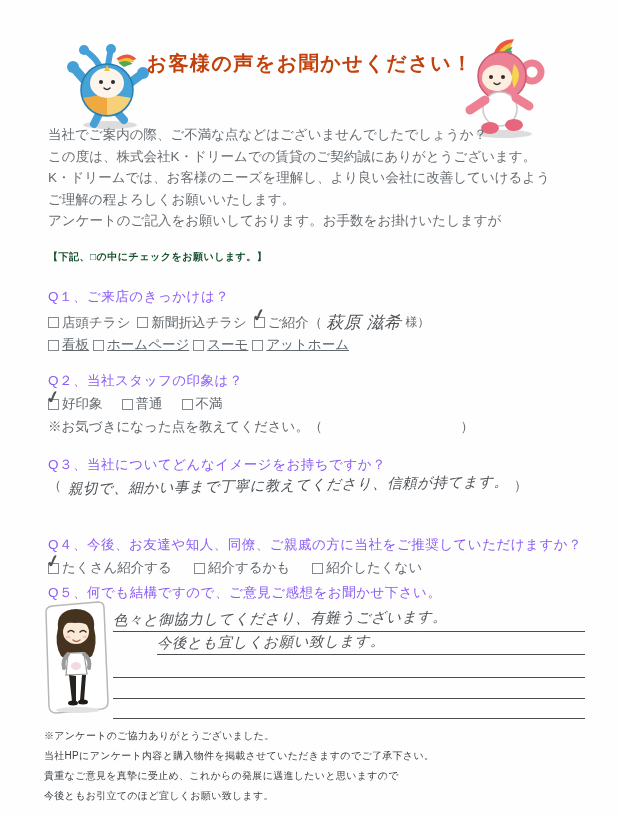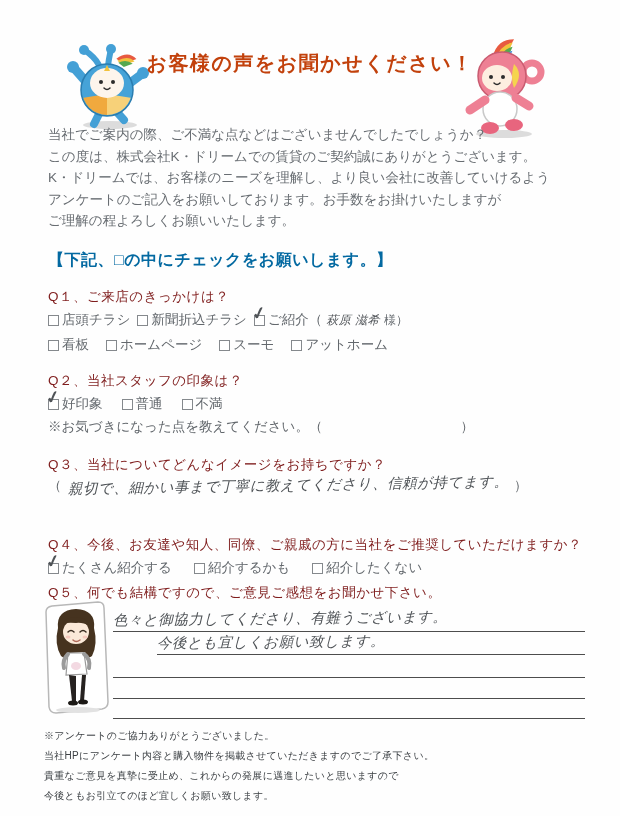--- a/index.html
+++ b/index.html
@@ -17,23 +17,23 @@
     left:140px; top:50px; width:340px; text-align:center;
     font-size:20px; font-weight:bold; letter-spacing:1.5px;
     color:#c2410c;
   }
   .mascot-left { left:56px; top:42px; }
   .mascot-right { left:440px; top:36px; }
 
   
   .intro { left:48px; top:124px; width:530px; font-size:13.5px; line-height:21.5px; color:#686d72; }
 
-  .instruction { left:48px; top:250px; font-size:16px; font-weight:bold; color:#0369a1; letter-spacing:0.5px; }
-
-  .q-label { font-size:13.5px; color:#7f1d1d; letter-spacing:0.5px; }
+  .instruction { left:48px; top:250px; font-size:10px; font-weight:bold; color:#14532d; letter-spacing:0.5px; }
+
+  .q-label { font-size:13.5px; color:#8b5cf6; letter-spacing:0.5px; }
   .opt-row { display:flex; align-items:center; font-size:13.5px; color:#63686d; }
   .opt { display:inline-flex; align-items:center; white-space:nowrap; }
   .cb {
     width:11px; height:11px; border:1.5px solid #85898d; display:inline-block;
     margin-right:3px; position:relative; flex:none; background:#fff;
   }
   .cb .check {
     position:absolute; left:-3px; top:-11px; font-size:17px; font-weight:bold;
     color:#4f5357; transform:rotate(-12deg); line-height:1;
   }
@@ -123,47 +123,47 @@
 
       <ellipse cx="50" cy="92" rx="9" ry="6" fill="#e8657e"></ellipse>
       <ellipse cx="74" cy="89" rx="9" ry="6" fill="#e8657e"></ellipse>
     </svg>
   </div>
 
   <div class="abs intro">
     <div>当社でご案内の際、ご不満な点などはございませんでしたでしょうか？</div>
     <div>この度は、株式会社K・ドリームでの賃貸のご契約誠にありがとうございます。</div>
     <div>K・ドリームでは、お客様のニーズを理解し、より良い会社に改善していけるよう</div>
+    <div>ご理解の程よろしくお願いいたします。</div>
     <div>アンケートのご記入をお願いしております。お手数をお掛けいたしますが</div>
-    <div>ご理解の程よろしくお願いいたします。</div>
   </div>
 
   <div class="abs instruction">【下記、□の中にチェックをお願いします。】</div>
 
   <div class="abs q-label" style="left:48px; top:288px;">Q１、ご来店のきっかけは？</div>
   <div class="abs opt-row" style="left:48px; top:311px; gap:7px;">
     <span class="opt">
       <span class="cb"></span>
       <span>店頭チラシ</span>
     </span>
     <span class="opt">
       <span class="cb"></span>
       <span>新聞折込チラシ</span>
     </span>
     <span class="opt">
       <span class="cb">
           <span class="check">✓</span>
         </span>
       <span>ご紹介</span>
       <span class="paren">（</span>
-      <span class="hand" style="font-size:12px; margin:0 4px;">萩原 滋希</span>
+      <span class="hand" style="font-size:17px; margin:0 4px;">萩原 滋希</span>
       <span class="paren" style="font-size:12px;">様）</span>
     </span>
   </div>
-  <div class="abs opt-row" style="left:48px; top:336px; gap:17px;">
+  <div class="abs opt-row" style="left:48px; top:336px; gap:4px;text-decoration:underline;">
     <span class="opt">
       <span class="cb"></span>
       <span>看板</span>
     </span>
     <span class="opt">
       <span class="cb"></span>
       <span>ホームページ</span>
     </span>
     <span class="opt">
       <span class="cb"></span>

